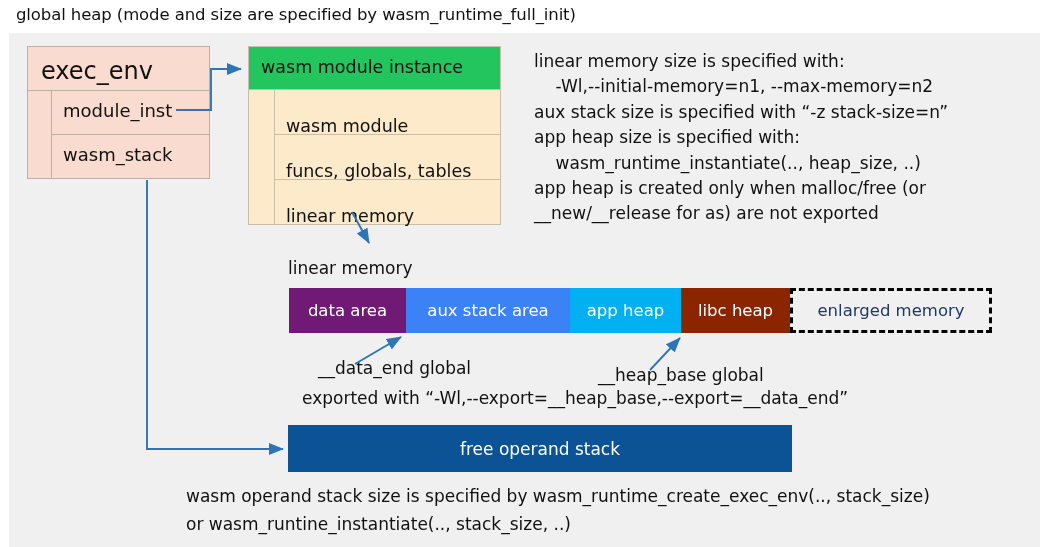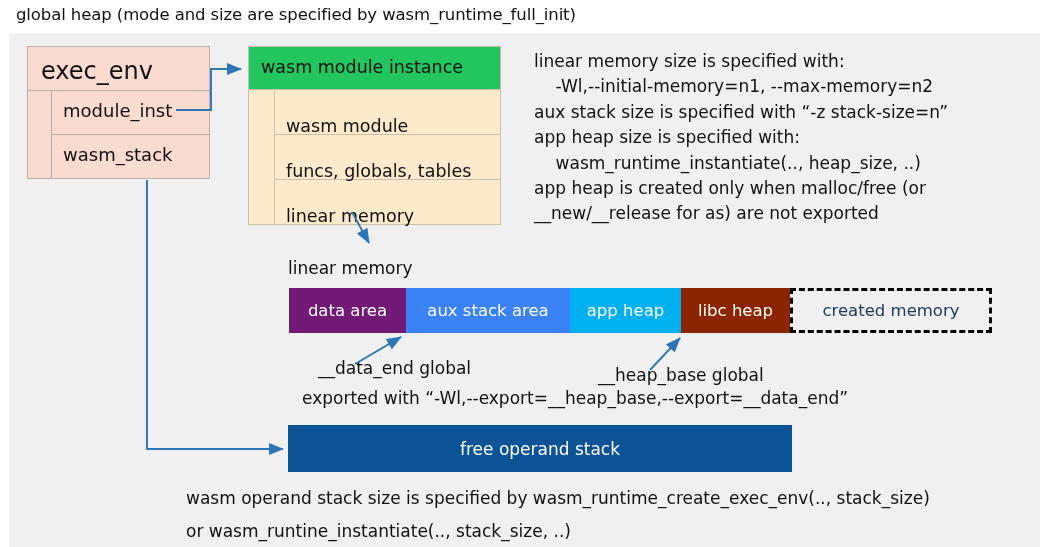--- a/index.html
+++ b/index.html
@@ -93,21 +93,21 @@
   .ann-exported{left:302px;top:388px;}
 
   
   .opstack{
     position:absolute;left:288px;top:425px;width:504px;height:47px;
     background:#0b5394;display:flex;align-items:center;justify-content:center;
     font-size:17px;color:#fff;white-space:nowrap;
   }
   .bottom-note{
     position:absolute;left:186px;top:482px;width:840px;
-    font-size:17px;line-height:33px;color:#111;white-space:pre;
+    font-size:17px;line-height:28px;color:#111;white-space:pre;
   }
 
   
   svg.conn{position:absolute;left:0;top:0;width:1054px;height:547px;pointer-events:none;}
 </style>
 </head>
 <body>
 
 <div id="stage">
 
@@ -162,21 +162,21 @@
       <div class="seg" style="width: 164px; background: #3b82f6; color: rgb(255, 255, 255);">
         <span>aux stack area</span>
       </div>
       <div class="seg" style="width: 111px; background: rgb(0, 176, 240); color: rgb(255, 255, 255);">
         <span>app heap</span>
       </div>
       <div class="seg" style="width: 109px; background: rgb(139, 37, 0); color: rgb(255, 255, 255);">
         <span>libc heap</span>
       </div>
       <div class="seg-enlarged" style="width: 202px; color: rgb(31, 56, 100);">
-        <span>created memory</span>
+        <span>enlarged memory</span>
       </div>
     </div>
 
   <div class="ann ann-data-end">__data_end global</div>
   <div class="ann ann-heap-base">__heap_base global</div>
   <div class="ann ann-exported">exported with “-Wl,--export=__heap_base,--export=__data_end”</div>
 
   <div class="opstack">
     <span>free operand stack</span>
   </div>

